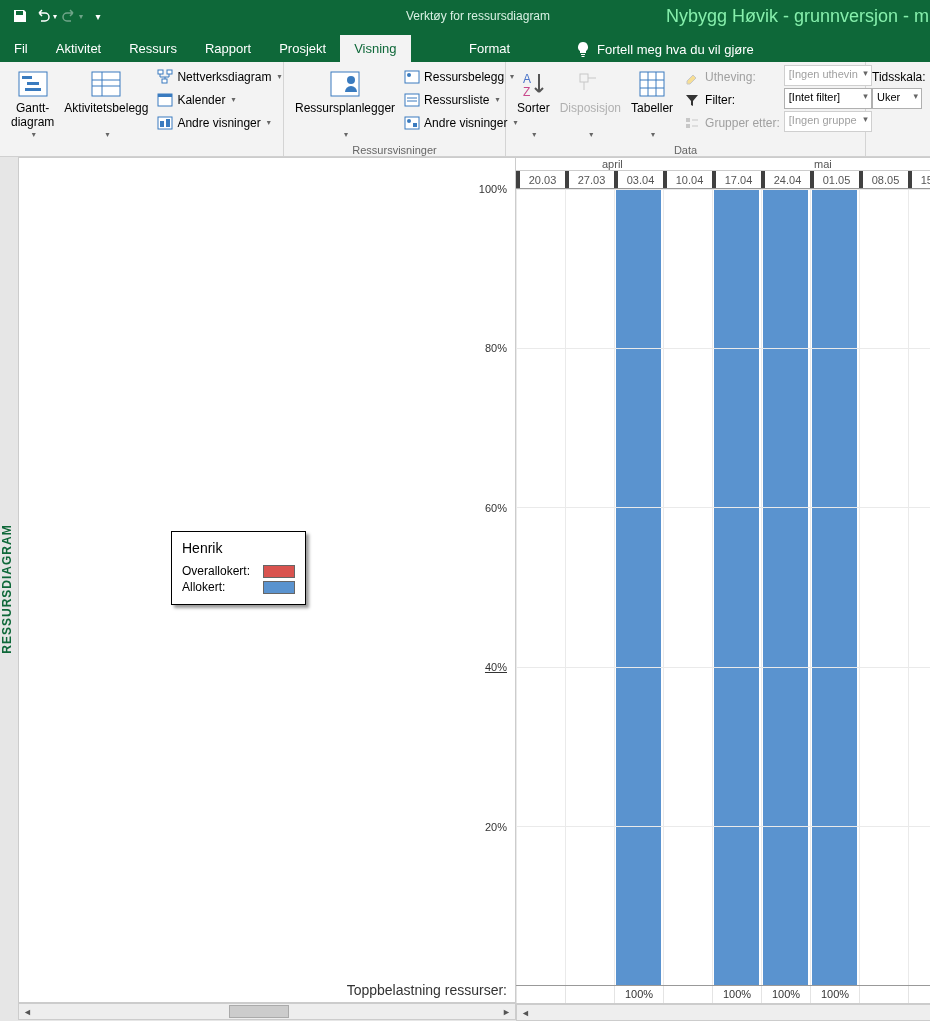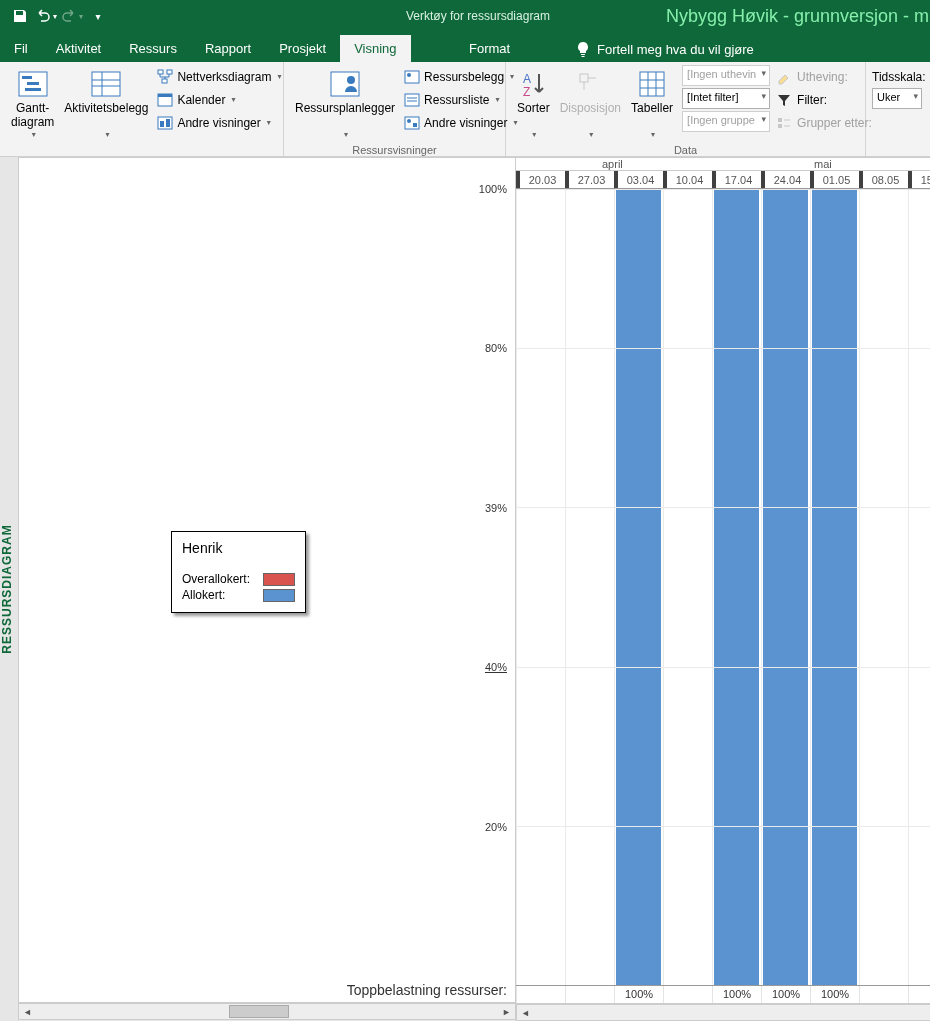--- a/index.html
+++ b/index.html
@@ -27,21 +27,21 @@
 .dropdown-arrow{font-size:8px;color:#666;margin-left:2px}
 .data-row{display:flex;align-items:center;gap:5px;font-size:12px;height:23px;white-space:nowrap}
 .data-row.disabled{color:#a0a0a0}
 .select-box{border:1px solid #b0b0b0;background:#fff;font-size:11px;padding:2px 14px 2px 4px;position:relative;height:21px;width:88px;overflow:hidden;white-space:nowrap}
 .select-box.disabled{color:#a0a0a0;border-color:#cfcfcf}
 .select-box::after{content:"▾";position:absolute;right:3px;top:2px;color:#666;font-size:9px}
 .content{position:relative;height:864px;display:flex}
 .side-label{position:absolute;left:0;top:50%;transform:translateY(-50%) rotate(180deg);writing-mode:vertical-lr;font-size:12px;color:#0e6839;font-weight:600;letter-spacing:1px}
 .left-pane{width:498px;margin-left:18px;background:#fff;border:1px solid #ccc;position:relative;height:846px}
 .legend-box{position:absolute;left:152px;top:373px;width:135px;background:#fff;border:1px solid #000;box-shadow:3px 3px 3px rgba(0,0,0,0.4);padding:8px 10px}
-.legend-title{font-size:14px;margin-bottom:16px}
+.legend-title{font-size:14px;margin-bottom:8px}
 .legend-row{display:flex;align-items:center;justify-content:space-between;font-size:12px;margin:2px 0}
 .legend-swatch{width:32px;height:13px;border:1px solid #666}
 .footer-label{position:absolute;bottom:4px;right:8px;font-size:14px;color:#333}
 .y-axis{position:absolute;right:0;top:0;bottom:0;width:54px}
 .y-tick{position:absolute;right:8px;font-size:11px;color:#333;transform:translateY(-50%)}
 .right-pane{flex:1;background:#fff;border:1px solid #ccc;border-left:none;position:relative;height:846px}
 .month-header{height:13px;border-bottom:1px solid #ccc;position:relative;font-size:11px;color:#555}
 .month-lbl{position:absolute;top:0}
 .date-header{height:18px;border-bottom:1px solid #999;display:flex;font-size:11px;color:#555}
 .date-cell{width:49px;text-align:center;border-left:4px solid #404040;line-height:18px;flex-shrink:0}
@@ -240,25 +240,20 @@
               <line x1="4" y1="12" x2="28" y2="12" stroke="#3a7bbf"></line>
               <line x1="4" y1="20" x2="28" y2="20" stroke="#3a7bbf"></line>
               <line x1="12" y1="4" x2="12" y2="28" stroke="#3a7bbf"></line>
               <line x1="20" y1="4" x2="20" y2="28" stroke="#3a7bbf"></line>
             </svg>
           </div>
         <span>Tabeller</span>
           <br>
           <span class="dropdown-arrow">▾</span>
       </div>
-      <div class="small-col" style="margin-left:4px">
-        <div class="select-box disabled">[Ingen uthevin</div>
-        <div class="select-box" style="margin:2px 0">[Intet filter]</div>
-        <div class="select-box disabled">[Ingen gruppe</div>
-      </div>
       <div class="small-col" style="margin-left:6px">
         <div class="data-row disabled">
           <svg width="16" height="16" viewBox="0 0 16 16" opacity="0.4">
               <path d="M3 12l6-6 3 3-6 6H3v-3z" fill="#ffc107" stroke="#888"></path>
             </svg>
           <span>Utheving:</span>
         </div>
         <div class="data-row">
           <svg width="16" height="16" viewBox="0 0 16 16">
               <path d="M2 3h12l-5 6v5l-2-1V9L2 3z" fill="#333"></path>
@@ -268,20 +263,25 @@
         <div class="data-row disabled">
           <svg width="16" height="16" viewBox="0 0 16 16" opacity="0.4">
               <rect x="2" y="3" width="4" height="4" fill="#888"></rect>
               <rect x="2" y="9" width="4" height="4" fill="#888"></rect>
               <line x1="8" y1="5" x2="14" y2="5" stroke="#888"></line>
               <line x1="8" y1="11" x2="14" y2="11" stroke="#888"></line>
             </svg>
           <span>Grupper etter:</span>
         </div>
       </div>
+      <div class="small-col" style="margin-left:4px">
+        <div class="select-box disabled">[Ingen uthevin</div>
+        <div class="select-box" style="margin:2px 0">[Intet filter]</div>
+        <div class="select-box disabled">[Ingen gruppe</div>
+      </div>
     </div>
     <div class="ribbon-group-label">Data</div>
   </div>
 
   <div class="ribbon-group" style="border-right:none;flex:1">
     <div class="ribbon-group-body">
       <div class="small-col">
         <div class="data-row">
             <span>Tidsskala:</span>
           </div>
@@ -292,21 +292,21 @@
 </div>
 
 <div class="content">
   <div class="side-label">RESSURSDIAGRAM</div>
 
   <div style="display:flex;flex-direction:column;width:498px;margin-left:18px">
     <div class="left-pane" style="margin-left:0">
       <div class="y-axis" id="y-axis">
           <div class="y-tick" style="top: 31px;">100%</div>
           <div class="y-tick" style="top: 190.4px;">80%</div>
-          <div class="y-tick" style="top: 349.8px;">39%</div>
+          <div class="y-tick" style="top: 349.8px;">60%</div>
           <div class="y-tick" style="top: 509.2px; text-decoration: underline;">40%</div>
           <div class="y-tick" style="top: 668.6px;">20%</div>
         </div>
       <div class="legend-box">
         <div class="legend-title">Henrik</div>
         <div class="legend-row">
           <span>Overallokert:</span>
           <span class="legend-swatch" id="swatch-over" style="background: rgb(217, 83, 79);"></span>
         </div>
         <div class="legend-row">

